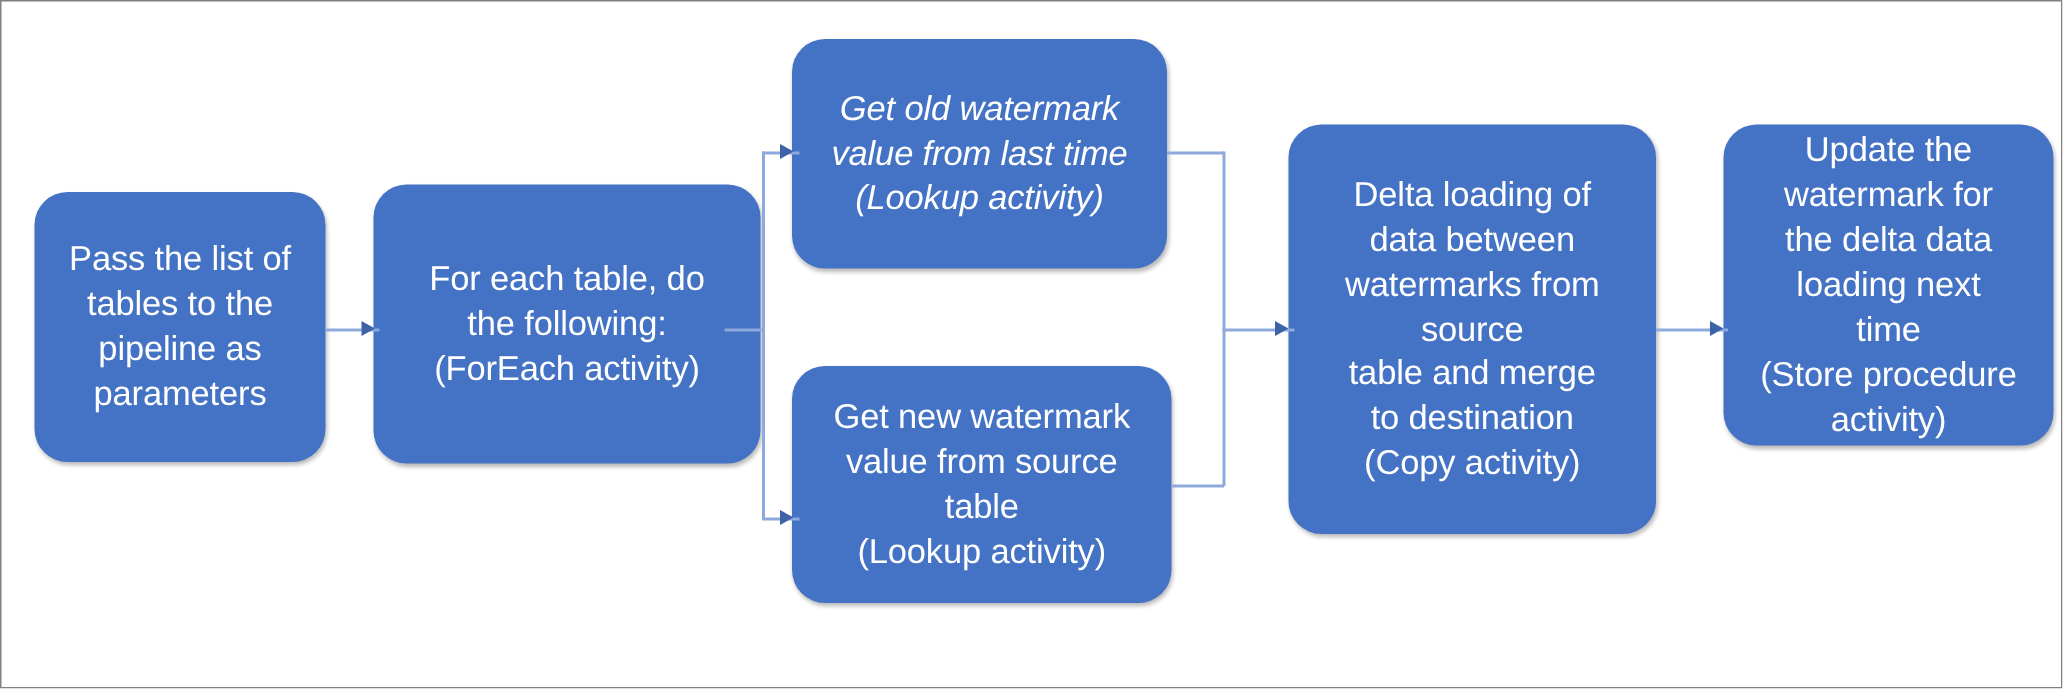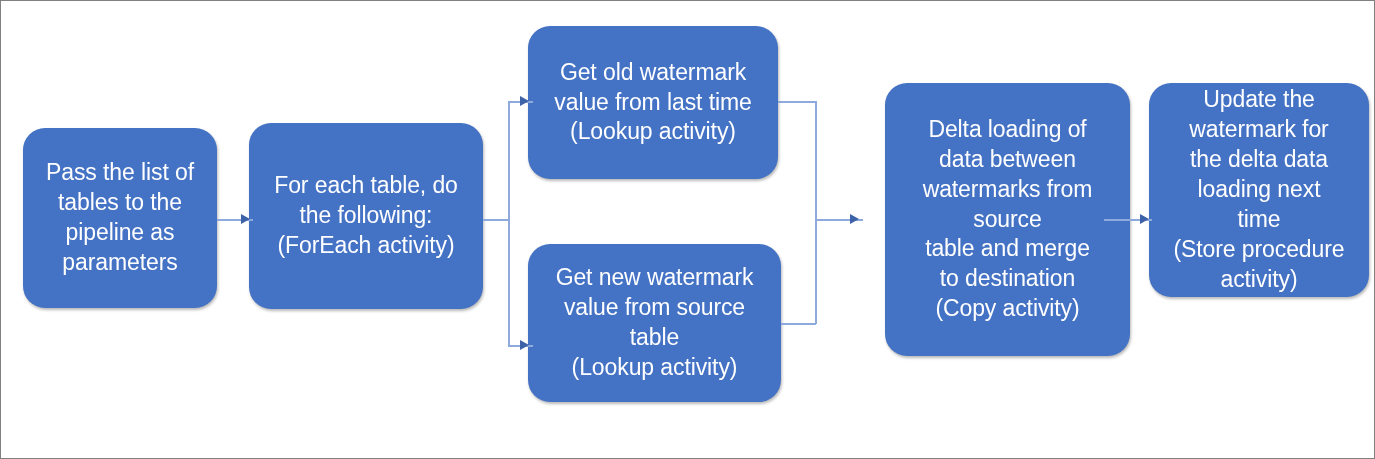--- a/index.html
+++ b/index.html
@@ -30,24 +30,24 @@
     color: #ffffff;
     font-size: 23px;
     line-height: 1.30;
     padding: 4px 10px;
     white-space: pre-line;
     box-shadow: 1px 2px 3px rgba(0,0,0,0.28);
     letter-spacing: -0.1px;
   }
   
   #node-pass-list      { left: 22px;   top: 127px; width: 194px; height: 180px; }
-  #node-for-each       { left: 248px;  top: 122px; width: 234px; height: 186px; }
-  #node-get-old        { left: 527px;  top: 25px;  width: 250px; height: 153px; }
+  #node-for-each       { left: 248px;  top: 122px; width: 258px; height: 186px; }
+  #node-get-old        { left: 527px;  top: 25px;  width: 250px; height: 153px; font-style: italic; }
   #node-get-new        { left: 527px;  top: 243px; width: 253px; height: 158px; text-align: center; }
-  #node-delta-loading  { left: 858px;  top: 82px;  width: 245px; height: 273px; margin-left: 26px; }
+  #node-delta-loading  { left: 858px;  top: 82px;  width: 245px; height: 273px; }
   #node-update-wm      { left: 1148px; top: 82px;  width: 220px; height: 214px; }
 
   
   .conn {
     position: absolute;
     background: #8EA9DB;
   }
   .conn.h { height: 1.5px; }
   .conn.v { width: 1.5px; }
   .arrow {

